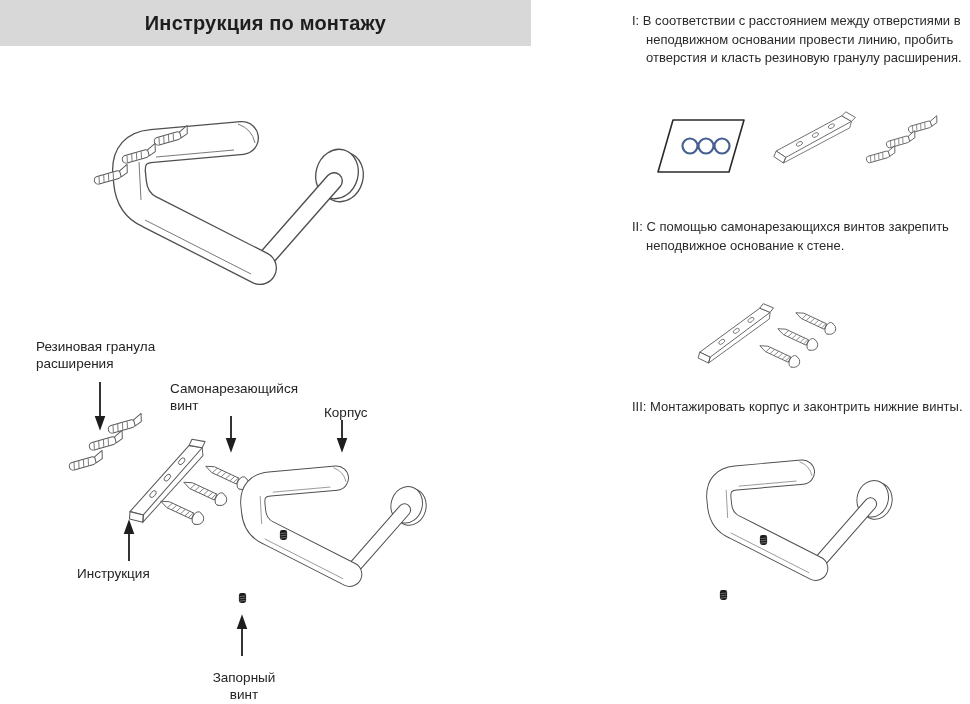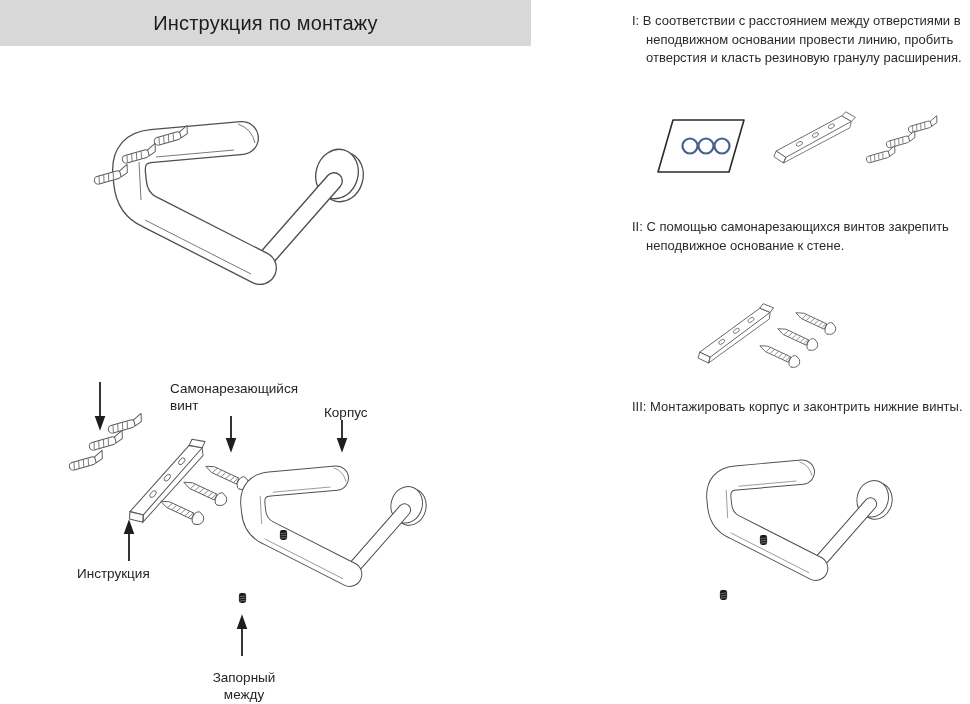--- a/index.html
+++ b/index.html
@@ -6,21 +6,21 @@
   .page{
     position:relative;width:970px;height:704px;overflow:hidden;
     font-family:"Liberation Sans","DejaVu Sans",sans-serif;
     color:#262626;background:#fff;
   }
   .titlebar{
     position:absolute;left:0;top:0;width:531px;height:46px;
     background:#d8d8d8;display:flex;align-items:center;justify-content:center;
   }
   .titlebar h1{
-    margin:0;font-size:20px;font-weight:normal;color:#1d1d1d;letter-spacing:.2px;
+    margin:0;font-size:20px;font-weight:bold;color:#1d1d1d;letter-spacing:.2px;
   }
   .subtitle{
     position:absolute;left:0;top:58px;width:516px;text-align:center;
     margin:0;font-size:17.5px;font-weight:bold;color:#222;
   }
   .art{position:absolute;}
   .main-art{left:62px;top:106px;}
   .exploded-art{left:30px;top:378px;}
   .step1-art{left:645px;top:103px;}
   .step2-art{left:655px;top:283px;}
@@ -190,24 +190,25 @@
       </g>
 
     <g transform="translate(249,151)">
         <use href="#sym-grub" width="9" height="12"></use>
       </g>
     <g transform="translate(208,214)">
         <use href="#sym-grub" width="9" height="12"></use>
       </g>
   </svg>
 
+  <div class="plabel lbl-rubber">Резиновая гранула расширения</div>
   <div class="plabel lbl-screw">Самонарезающийся винт</div>
   <div class="plabel lbl-korpus">Корпус</div>
   <div class="plabel lbl-base">Инструкция</div>
-  <div class="plabel lbl-lock">Запорный между</div>
+  <div class="plabel lbl-lock">Запорный винт</div>
 
   <p class="step step-1">I: В соответствии с расстоянием между отверстиями в неподвижном основании провести линию, пробить отверстия и класть резиновую гранулу расширения.</p>
 
   <svg class="art step1-art" width="315" height="105" viewBox="0 0 315 105">
     <g>
       <polygon points="13,69 28,17 99,17 84,69" fill="#fff" stroke="#2a2a2a" stroke-width="1.6" stroke-linejoin="round"></polygon>
       <g fill="none" stroke="#46618f" stroke-width="2.2">
         <circle cx="45" cy="43" r="7.5"></circle>
         <circle cx="61" cy="43" r="7.5"></circle>
         <circle cx="77" cy="43" r="7.5"></circle>

